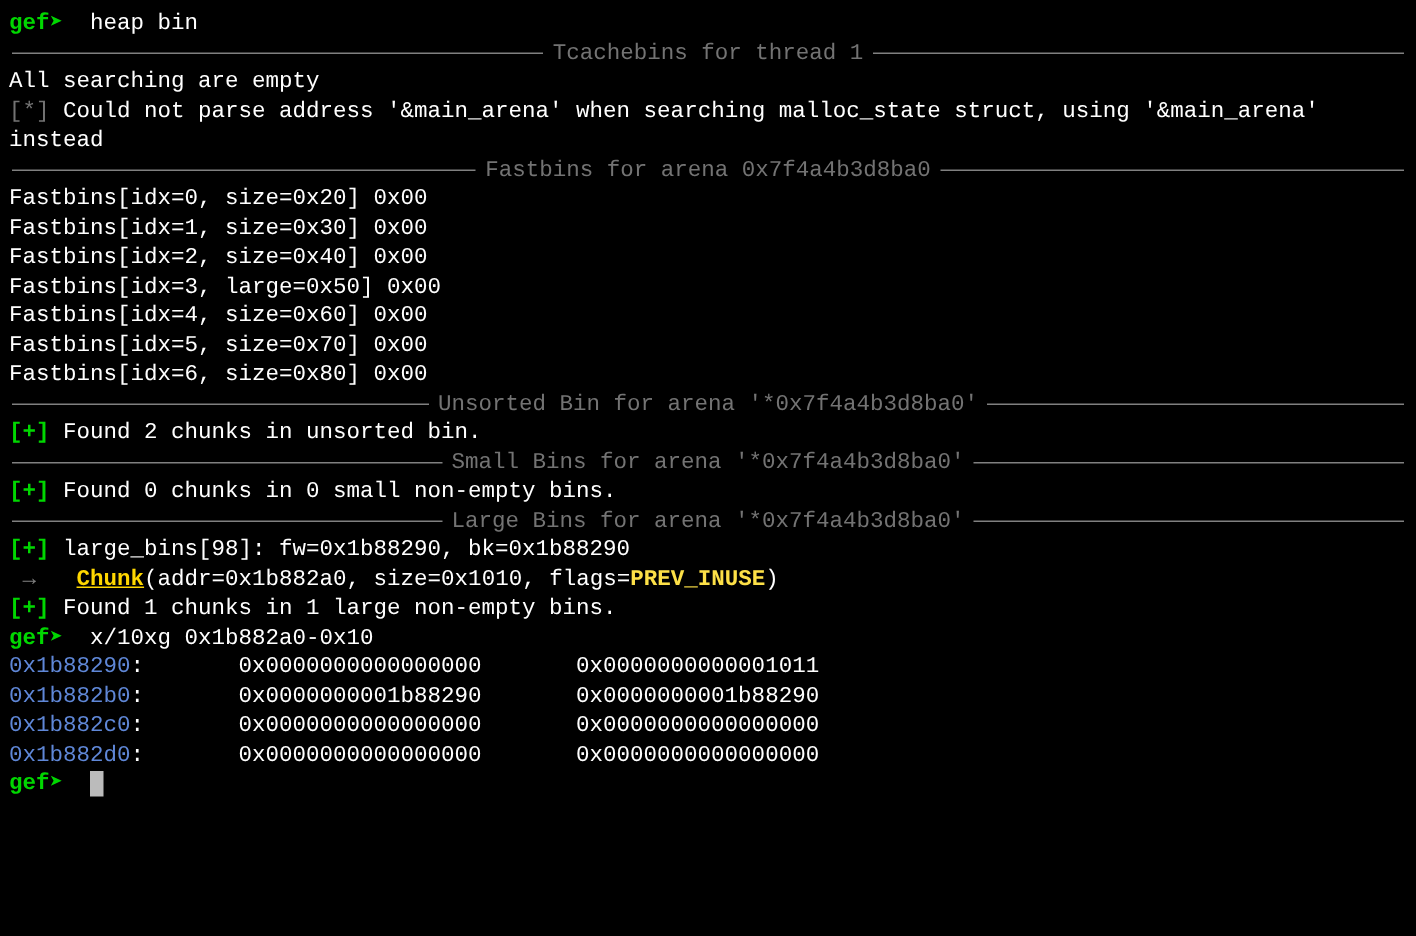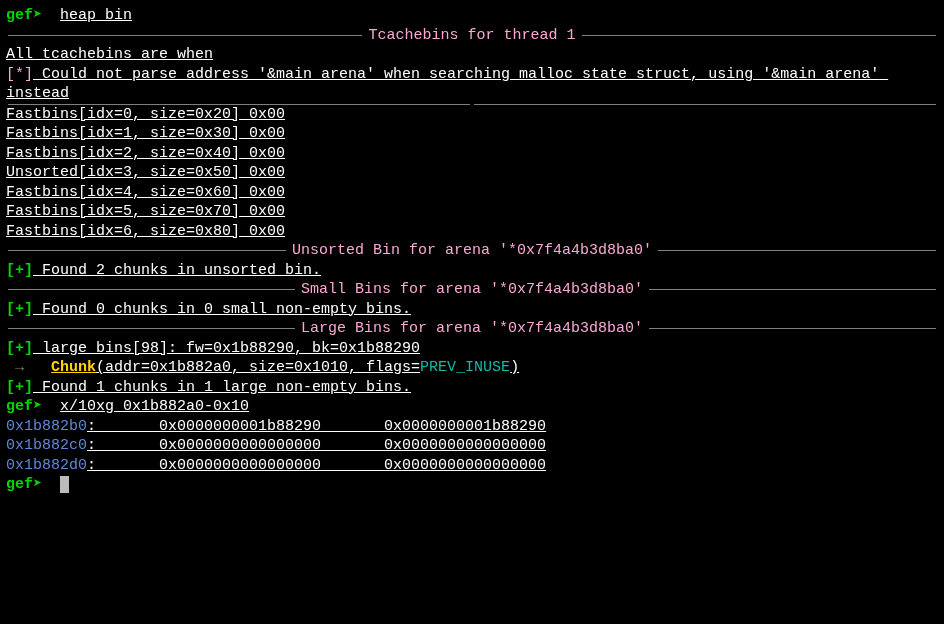--- a/index.html
+++ b/index.html
@@ -10,25 +10,25 @@
       font-family: 'Consolas', 'Monaco', 'Courier New', monospace;
       font-size: 15px;
       line-height: 1.3;
       width: 944px;
       height: 624px;
       box-sizing: border-box;
       overflow: hidden;
     }
     .line { white-space: pre-wrap; }
     .green-bold { color: #00d700; font-weight: bold; text-align: center; }
-    .teal { color: #f9a8d4; }
+    .teal { color: #737373; }
     .blue { color: #5f87d7; }
     .yellow { color: #ffd700; font-weight: bold; text-decoration: underline; text-align: right; }
-    .red { color: #14b8a6; font-weight: normal; }
-    .white { color: #ffffff; text-decoration: underline; }
+    .red { color: #fde047; font-weight: bold; }
+    .white { color: #ffffff; }
     .arrow { color: #808080; }
     .hr-line {
       display: flex;
       align-items: center;
       color: #5fd7d7;
     }
     .hr-line .bar {
       flex: 1;
       height: 1px;
       background: #808080;
@@ -50,33 +50,34 @@
 <body>
 
 <div class="line"><span class="green-bold">gef➤  </span><span class="white">heap bin</span></div>
 
 <div class="hr-line">
     <span class="bar"></span>
     <span class="label teal">Tcachebins for thread 1</span>
     <span class="bar"></span>
   </div>
 
-<div class="line white">All tcachebins are when</div>
+<div class="line white">All searching are empty</div>
 
 <div class="line"><span class="teal">[*]</span><span class="white"> Could not parse address '&amp;main_arena' when searching malloc_state struct, using '&amp;main_arena' instead</span></div>
 
 <div class="hr-line">
     <span class="bar"></span>
+    <span class="label teal">Fastbins for arena 0x7f4a4b3d8ba0</span>
     <span class="bar"></span>
   </div>
 
 <div class="line white">Fastbins[idx=0, size=0x20] 0x00</div>
 <div class="line white">Fastbins[idx=1, size=0x30] 0x00</div>
 <div class="line white">Fastbins[idx=2, size=0x40] 0x00</div>
-<div class="line white">Unsorted[idx=3, size=0x50] 0x00</div>
+<div class="line white">Fastbins[idx=3, large=0x50] 0x00</div>
 <div class="line white">Fastbins[idx=4, size=0x60] 0x00</div>
 <div class="line white">Fastbins[idx=5, size=0x70] 0x00</div>
 <div class="line white">Fastbins[idx=6, size=0x80] 0x00</div>
 
 <div class="hr-line">
     <span class="bar"></span>
     <span class="label teal">Unsorted Bin for arena '*0x7f4a4b3d8ba0'</span>
     <span class="bar"></span>
   </div>
 
@@ -98,18 +99,19 @@
 
 <div class="line"><span class="green-bold">[+]</span><span class="white"> large_bins[98]: fw=0x1b88290, bk=0x1b88290</span></div>
 
 <div class="line"><span class="arrow"> →   </span><span class="yellow">Chunk</span><span class="white">(addr=0x1b882a0, size=0x1010, flags=</span><span class="red">PREV_INUSE</span><span class="white">)</span></div>
 
 <div class="line"><span class="green-bold">[+]</span><span class="white"> Found 1 chunks in 1 large non-empty bins.</span></div>
 
 <div class="line"><span class="green-bold">gef➤  </span><span class="white">x/10xg 0x1b882a0-0x10</span></div>
 
 <div id="mem-rows">
+    <div class="line"><span class="blue">0x1b88290</span><span class="white">:       0x0000000000000000       0x0000000000001011</span></div>
     <div class="line"><span class="blue">0x1b882b0</span><span class="white">:       0x0000000001b88290       0x0000000001b88290</span></div>
     <div class="line"><span class="blue">0x1b882c0</span><span class="white">:       0x0000000000000000       0x0000000000000000</span></div>
     <div class="line"><span class="blue">0x1b882d0</span><span class="white">:       0x0000000000000000       0x0000000000000000</span></div>
   </div>
 
 <div class="line"><span class="green-bold">gef➤  </span><span class="cursor"></span></div>
 
 </body></html>

